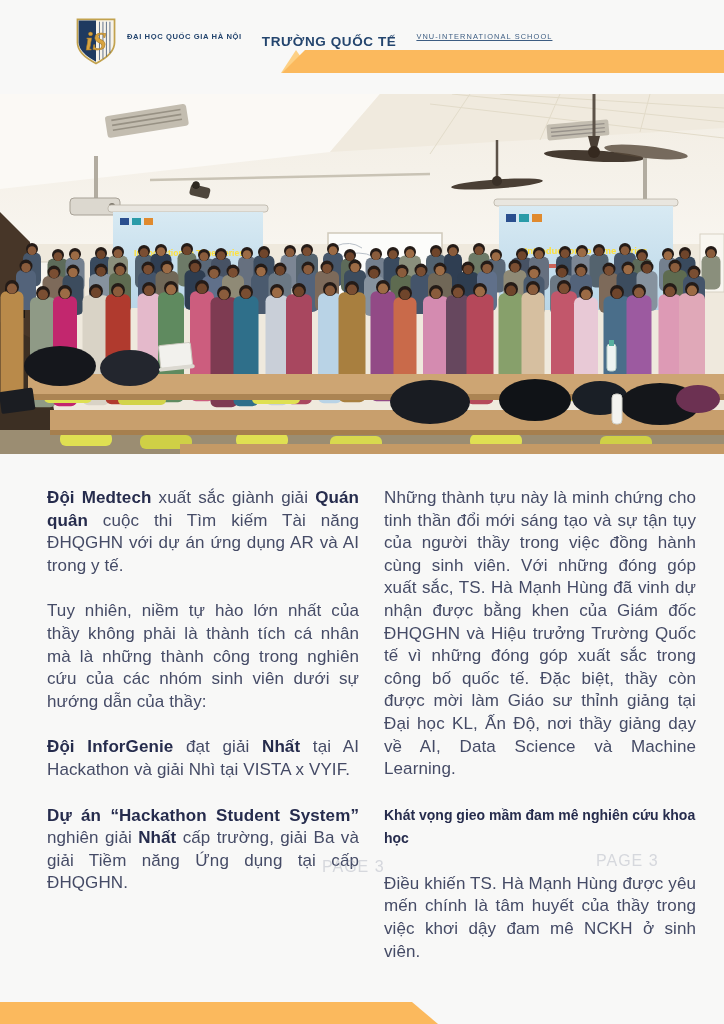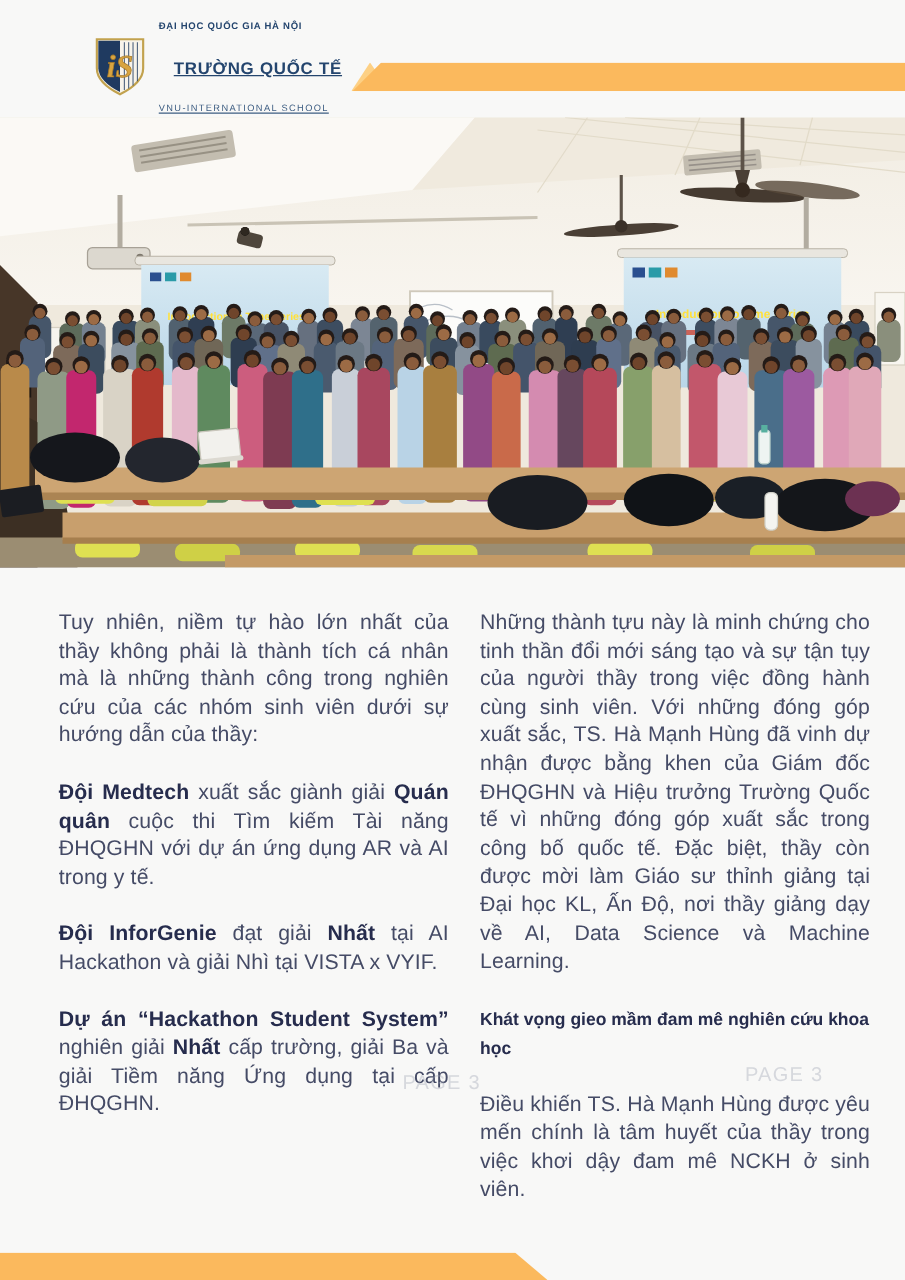--- a/index.html
+++ b/index.html
@@ -6,23 +6,23 @@
   .page{
     position:relative; width:724px; height:1024px; overflow:hidden;
     background:#f8f8f7;
     font-family:"Liberation Sans","DejaVu Sans",sans-serif;
     color:#454b66;
   }
   
   .header{position:absolute;top:0;left:0;width:580px;height:95px;}
   .logo{position:absolute;top:17px;left:74px;display:flex;align-items:center;gap:9px;}
   .logo svg{display:block;}
-  .logo-text{display:flex;flex-direction:column;line-height:1.15;color:#24456e;gap:20px;}
+  .logo-text{display:flex;flex-direction:row;line-height:1.15;color:#24456e;gap:20px;}
   .logo-line1{font-size:7.6px;font-weight:600;letter-spacing:.6px;}
-  .logo-line2{font-size:13.5px;font-weight:800;letter-spacing:.6px;margin:1px 12px;text-decoration:underline;}
+  .logo-line2{font-size:13.5px;font-weight:800;letter-spacing:.6px;margin:1px 0;}
   .logo-line3{font-size:7.4px;font-weight:500;letter-spacing:1.1px;color:#3d5d82;text-decoration:underline;}
   .bar-top{position:absolute;top:50px;left:281px;width:443px;height:23px;
     clip-path:polygon(24px 0,100% 0,100% 100%,1px 100%);}
   .bar-top-tip{position:absolute;top:50px;left:281px;width:31px;height:23px;
     clip-path:polygon(15px 0,31px 100%,0 100%);}
   .bar-bottom{position:absolute;top:1002px;left:0;width:440px;height:22px;
     clip-path:polygon(0 0,412px 0,438px 100%,0 100%);}
   
   .photo{position:absolute;top:94px;left:0;width:724px;height:360px;}
   
@@ -479,22 +479,22 @@
       <g>
         <rect x="607" y="250" width="9" height="27" rx="3" fill="#eef4f2" stroke="#bcd2cc"></rect>
         <rect x="609" y="246" width="5" height="6" fill="#58b0a0"></rect>
         <rect x="612" y="300" width="10" height="30" rx="4" fill="#f4f4f0" stroke="#d0d0c8"></rect>
       </g>
     </g>
   </svg>
 
   <div class="article">
     <div class="col" id="col-left">
+        <p><b>Đội Medtech</b><span> xuất sắc giành giải </span><b>Quán quân</b><span> cuộc thi Tìm kiếm Tài năng ĐHQGHN với dự án ứng dụng AR và AI trong y tế.</span></p>
         <p><span>Tuy nhiên, niềm tự hào lớn nhất của thầy không phải là thành tích cá nhân mà là những thành công trong nghiên cứu của các nhóm sinh viên dưới sự hướng dẫn của thầy:</span></p>
-        <p><b>Đội Medtech</b><span> xuất sắc giành giải </span><b>Quán quân</b><span> cuộc thi Tìm kiếm Tài năng ĐHQGHN với dự án ứng dụng AR và AI trong y tế.</span></p>
         <p><b>Đội InforGenie</b><span> đạt giải </span><b>Nhất</b><span> tại AI Hackathon và giải Nhì tại VISTA x VYIF.</span></p>
         <p><b>Dự án “Hackathon Student System”</b><span> nghiên giải </span><b>Nhất</b><span> cấp trường, giải Ba và giải Tiềm năng Ứng dụng tại cấp ĐHQGHN.</span></p>
       </div>
     <div class="col" id="col-right">
         <p><span>Những thành tựu này là minh chứng cho tinh thần đổi mới sáng tạo và sự tận tụy của người thầy trong việc đồng hành cùng sinh viên.  Với những đóng góp xuất sắc, TS. Hà Mạnh Hùng đã vinh dự nhận được bằng khen của Giám đốc ĐHQGHN và Hiệu trưởng Trường Quốc tế vì những đóng góp xuất sắc trong công bố quốc tế. Đặc biệt, thầy còn được mời làm Giáo sư thỉnh giảng tại Đại học KL, Ấn Độ, nơi thầy giảng dạy về AI, Data Science và Machine Learning.</span></p>
         <h3><b>Khát vọng gieo mầm đam mê nghiên cứu khoa học</b></h3>
         <p><span>Điều khiến TS. Hà Mạnh Hùng được yêu mến chính là tâm huyết của thầy trong việc khơi dậy đam mê NCKH ở sinh viên.</span></p>
       </div>
   </div>
 

